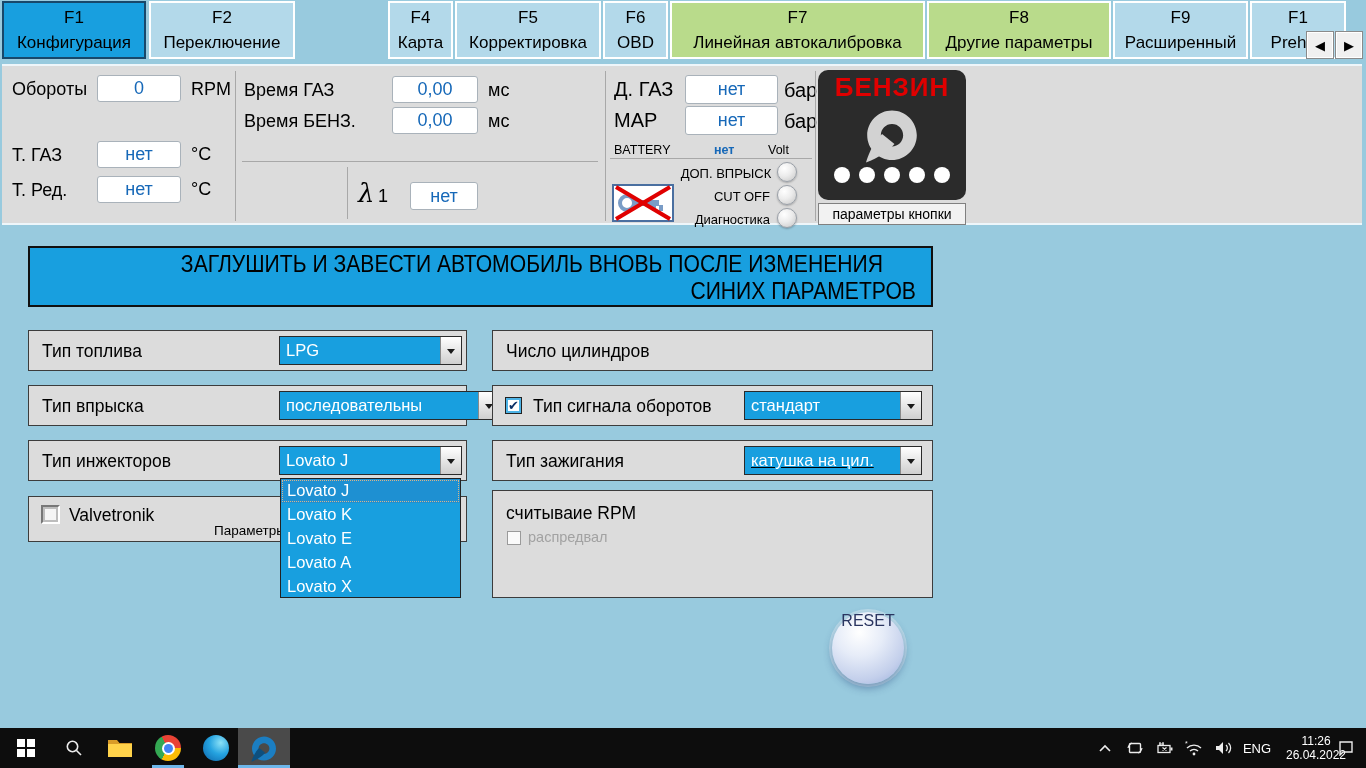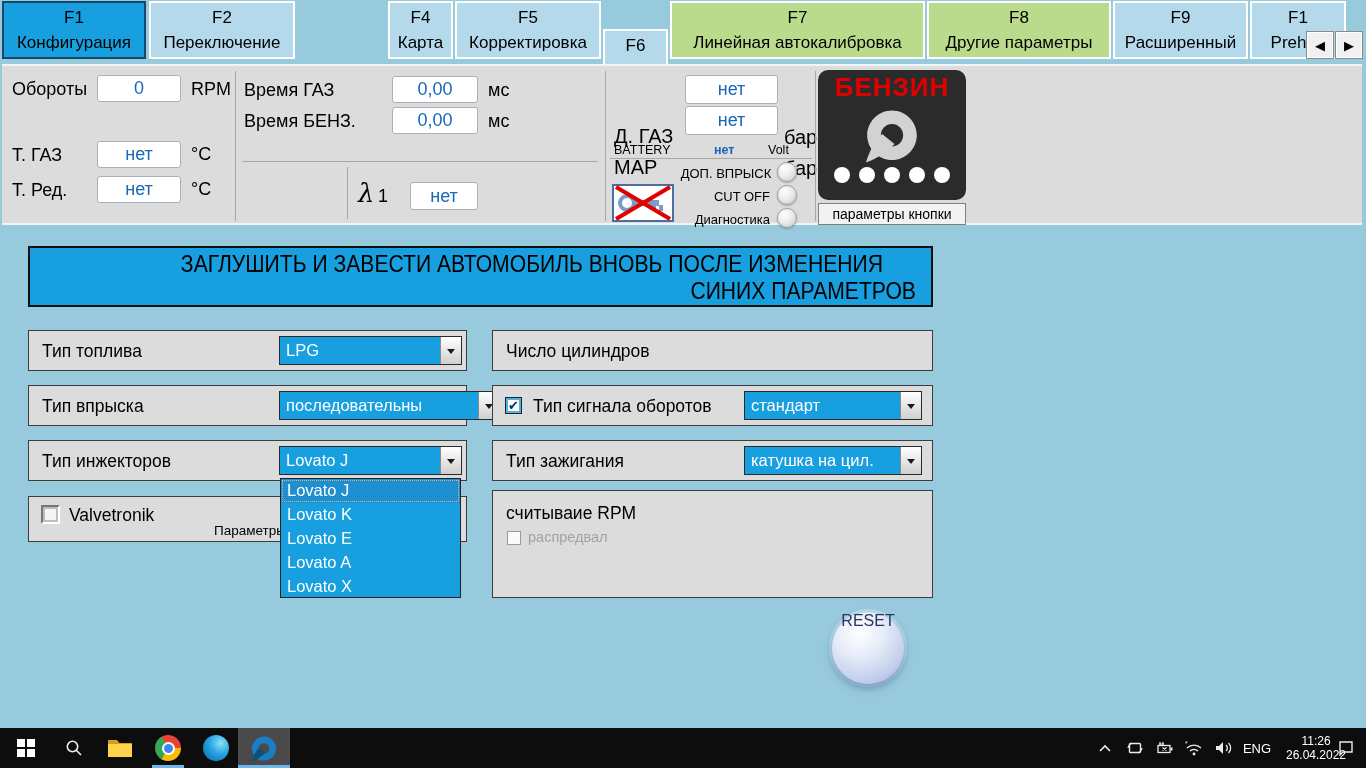--- a/index.html
+++ b/index.html
@@ -23,21 +23,21 @@
     display:flex; align-items:center; justify-content:center; font-size:13px; color:#000;
   }
   
   .graypanel {
     position:absolute; left:2px; top:64px; width:1360px; height:161px; background:#dcdcdc;
     border-top:2px solid #eef6fa; border-bottom:2px solid #eef6fa;
   }
   .vdiv { position:absolute; width:1px; background:#a8a8a8; }
   .hdiv { position:absolute; height:1px; background:#a8a8a8; }
   .lbl { position:absolute; font-size:18px; white-space:nowrap; }
-  .lbl.big { font-size:20px;margin-top:47px; }
+  .lbl.big { font-size:20px; }
   .lbl.small { font-size:12.5px; }
   .valbox {
     position:absolute; background:#fff; border:1px solid #a9b2ba; border-radius:3px;
     color:#1668b8; font-size:18px; display:flex; align-items:center; justify-content:center;
   }
   .led {
     position:absolute; width:20px; height:20px; border-radius:50%;
     background:radial-gradient(circle at 35% 30%, #ffffff 0%, #ececec 45%, #c5c5c5 100%);
     border:1px solid #9aa0a8; box-shadow:0 1px 2px rgba(0,0,0,.25);
   }
@@ -128,21 +128,21 @@
     <span>Переключение</span>
   </div>
   <div class="tab" style="left:388px;width:65px;text-align:right;">
     <span>F4</span>
     <span>Карта</span>
   </div>
   <div class="tab" style="left:455px;width:146px;">
     <span>F5</span>
     <span>Корректировка</span>
   </div>
-  <div class="tab" style="left:603px;width:65px;margin-top:28px;">
+  <div class="tab" style="left:603px;width:65px;">
     <span>F6</span>
     <span>OBD</span>
   </div>
   <div class="tab green" style="left:670px;width:255px;">
     <span>F7</span>
     <span>Линейная автокалибровка</span>
   </div>
   <div class="tab green" style="left:927px;width:184px;">
     <span>F8</span>
     <span>Другие параметры</span>
@@ -318,21 +318,21 @@
   <div class="combo" style="left:251px;width:178px;">
     <span class="ctext">стандарт</span>
     <span class="cbtn">
         <i></i>
       </span>
   </div>
 </div>
 
 <div class="frow" style="left:492px;top:440px;width:441px;">
   <span class="rlabel">Тип зажигания</span>
-  <div class="combo" style="left:251px;width:178px;">
+  <div class="combo" style="left:251px;width:178px;text-decoration:underline;">
     <span class="ctext">катушка на цил.</span>
     <span class="cbtn">
         <i></i>
       </span>
   </div>
 </div>
 
 <div class="frow" style="left:492px;top:490px;width:441px;height:108px;">
   <span class="rlabel" style="top:12px;">считываие RPM</span>
   <span class="checkbox-dis" style="left:14px;top:40px;"></span>

